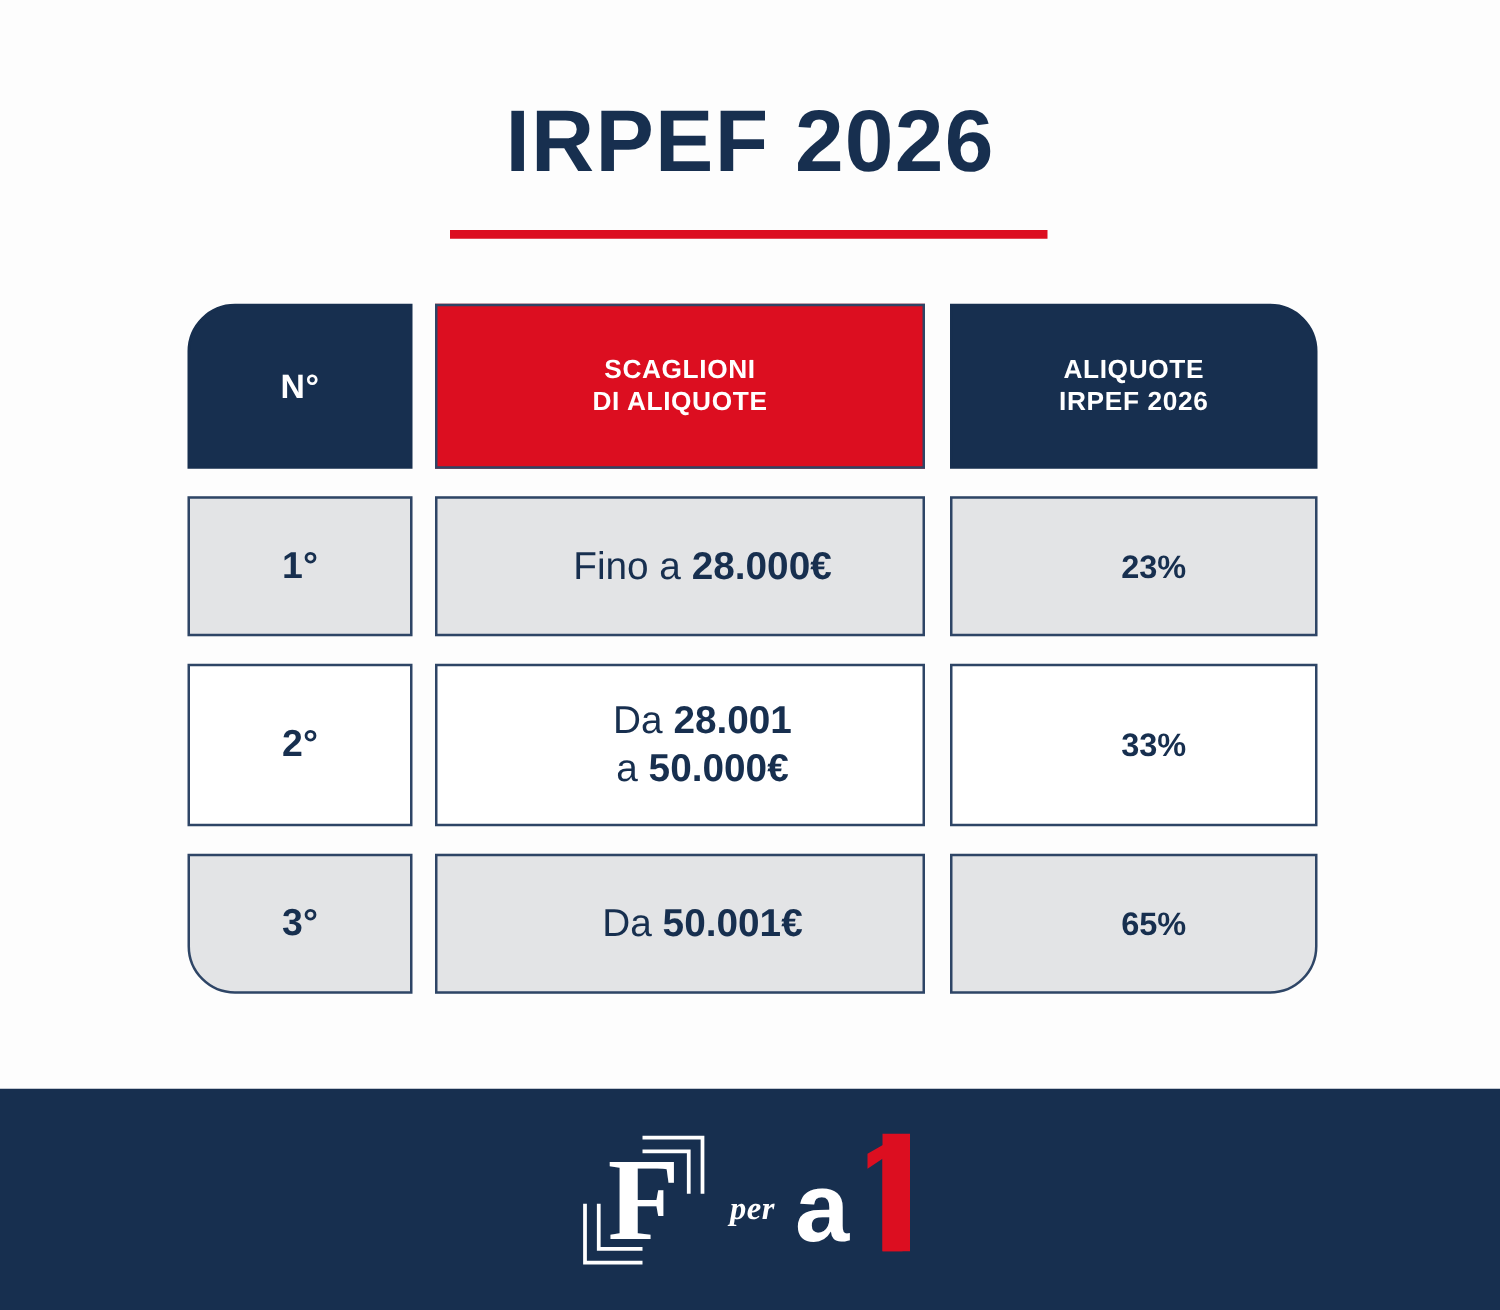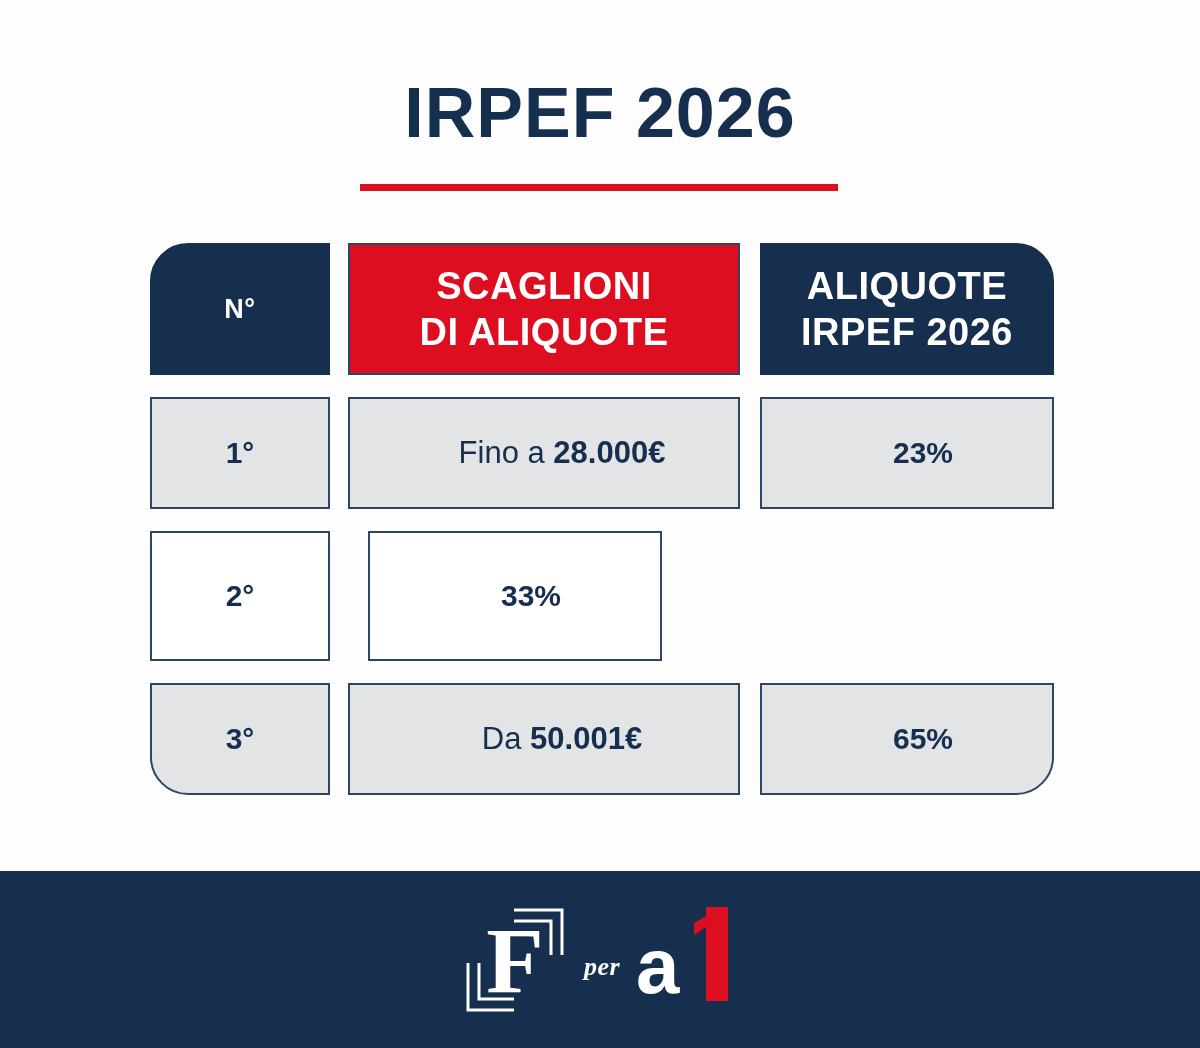--- a/index.html
+++ b/index.html
@@ -65,21 +65,21 @@
   }
   .col-n    { width: 180px; }
   .col-gap  { width: 18px; flex: none; }
   .col-sc   { width: 392px; }
   .col-gap2 { width: 20px; flex: none; }
   .col-al   { width: 294px; }
 
   
   .header .cell {
     height: 132px;
-    font-size: 38px;
+    font-size: 21px;
     font-weight: bold;
     line-height: 1.22;
     letter-spacing: 0.5px;
     color: #FFFFFF;
   }
   .header .cell.navy {
     background: #172F4F;
     border: 2px solid #172F4F;
   }
   .header .cell.red {
@@ -95,21 +95,21 @@
     border: 2px solid #2E4566;
     font-size: 31px;
     font-weight: normal;
     line-height: 1.25;
   }
   .data.grey .cell  { background: #E3E4E6; }
   .data.white .cell { background: #FFFFFF; }
   .data .col-n, .data .col-al { font-weight: bold; }
   .data .col-n  { height: 112px; font-size: 30px; }
   .data .col-sc { height: 112px; padding-left: 36px; }
-  .data .col-al { height: 112px; font-size: 30px; padding-left: 32px; }
+  .data .col-al { height: 112px; font-size: 26px; padding-left: 32px; }
 
   .data.tall .col-n,
   .data.tall .col-sc,
   .data.tall .col-al { height: 130px; }
 
   .data.last .col-n  { border-bottom-left-radius: 38px; }
   .data.last .col-al { border-bottom-right-radius: 38px; }
 
   .cell b { font-weight: bold; }
   .cell .line { display: block; }
@@ -190,20 +190,26 @@
         <span class="line"><span>Fino a </span><b>28.000€</b></span>
       </div>
     </div>
     <div class="col-gap2"></div>
     <div class="cell col-al">23%</div>
   </div>
 
   <div class="row data white tall">
     <div class="cell col-n">2°</div>
     <div class="col-gap"></div>
+    <div class="cell col-sc">
+      <div>
+        <span class="line"><span>Da </span><b>28.001</b></span>
+        <span class="line"><span>a </span><b>50.000€</b></span>
+      </div>
+    </div>
     <div class="col-gap2"></div>
     <div class="cell col-al">33%</div>
   </div>
 
   <div class="row data grey last">
     <div class="cell col-n">3°</div>
     <div class="col-gap"></div>
     <div class="cell col-sc">
       <div>
         <span class="line"><span>Da </span><b>50.001€</b></span>

